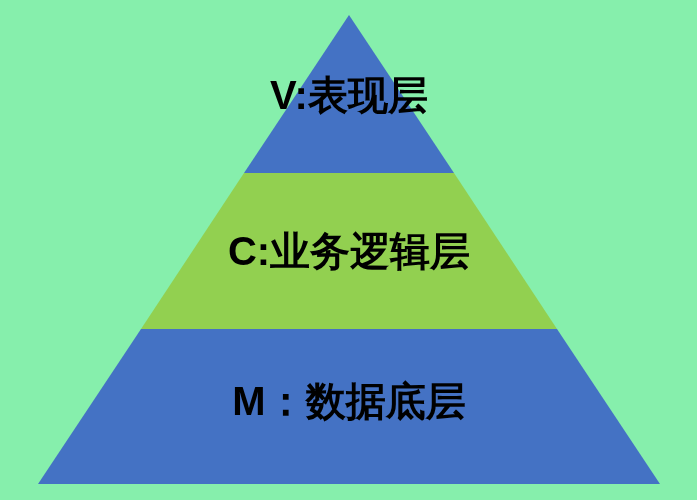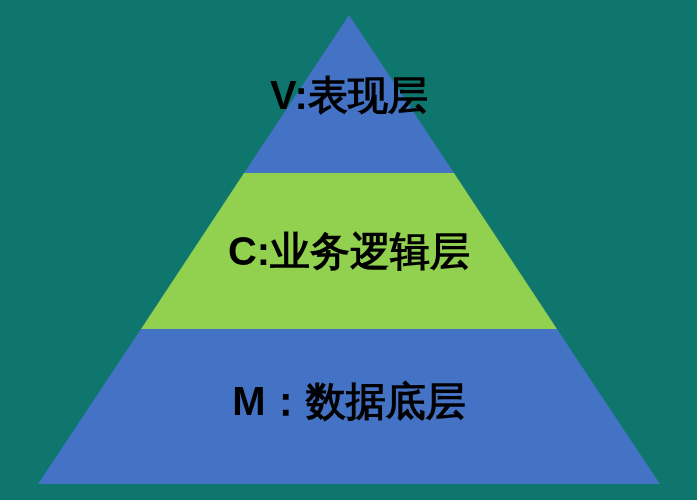--- a/index.html
+++ b/index.html
@@ -10,21 +10,21 @@
     body {
       width: 697px;
       height: 500px;
       overflow: hidden;
       font-family: "Liberation Sans", sans-serif;
     }
     .diagram-canvas {
       position: relative;
       width: 697px;
       height: 500px;
-      background: #0f766e;
+      background: #86efac;
     }
     .diagram-canvas svg {
       display: block;
       width: 697px;
       height: 500px;
     }
     .layer-label {
       font-family: "Liberation Sans", sans-serif;
       font-size: 40px;
       font-weight: bold;

